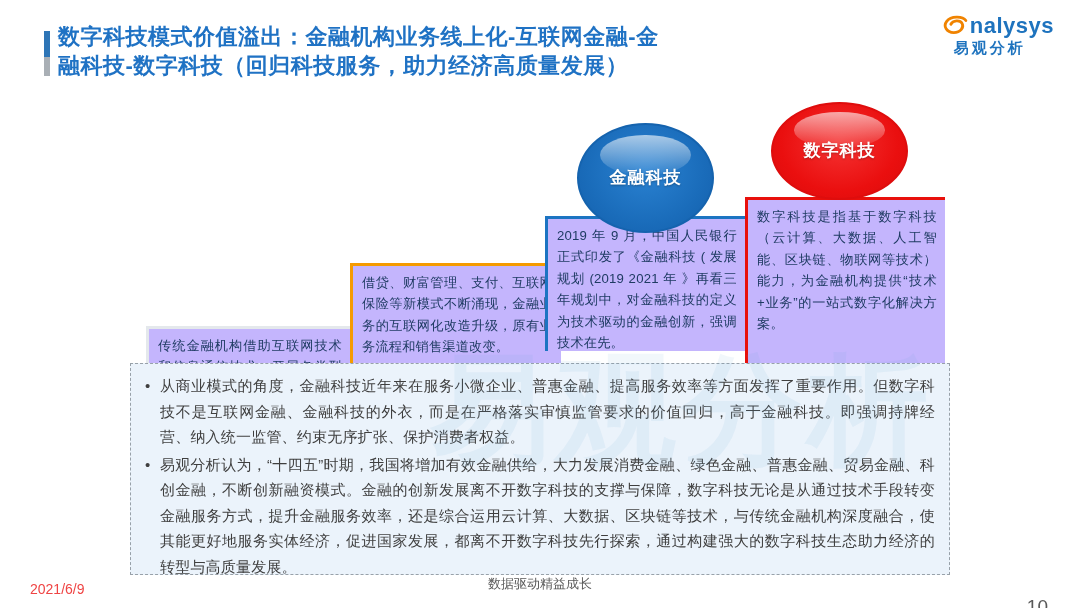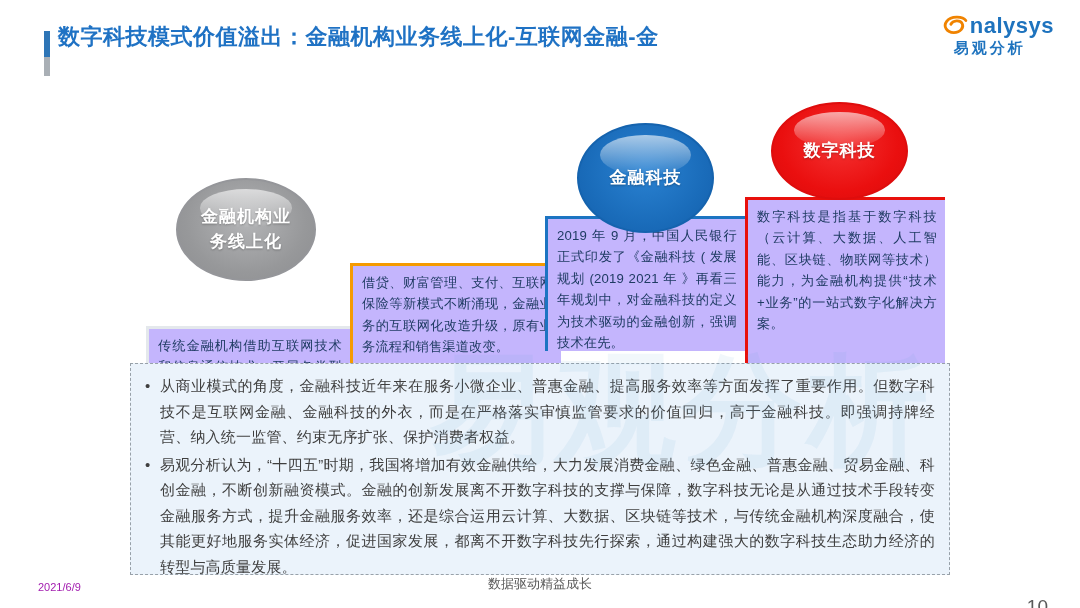--- a/index.html
+++ b/index.html
@@ -59,34 +59,34 @@
   .bullet{position:relative;padding-left:17px;font-size:15px;color:#3F3F3F;line-height:1.7;letter-spacing:.2px;text-align:justify;margin:0 0 2px 0;}
   .bullet .dot{position:absolute;left:2px;top:0;color:#3F3F3F;}
 
   
   .watermark{
     position:absolute;left:430px;top:330px;z-index:6;pointer-events:none;
     font-size:120px;font-weight:bold;color:rgba(96,170,214,0.09);letter-spacing:6px;white-space:nowrap;
   }
 
   
-  .footer-date{position:absolute;left:38px;top:581px;font-size:11px;color:#a21caf;}
+  .footer-date{position:absolute;left:30px;top:581px;font-size:14px;color:#ef4444;}
   .footer-slogan{position:absolute;left:0;right:0;top:575px;text-align:center;font-size:13px;color:#595959;}
   .footer-page{position:absolute;right:32px;top:579px;font-size:19px;color:#595959;margin-top:17px;}
 </style>
 </head>
 <body>
 
 <div class="canvas">
 
   <div class="title-accent">
     <span class="accent-top"></span>
     <span class="accent-bottom"></span>
   </div>
-  <h1 class="title"><span>数字科技模式价值溢出：金融机构业务线上化-互联网金融-金</span><br></h1>
+  <h1 class="title"><span>数字科技模式价值溢出：金融机构业务线上化-互联网金融-金</span><br><span>融科技-数字科技（回归科技服务，助力经济高质量发展）</span></h1>
 
   <div class="logo">
     <div class="logo-row">
       <svg class="swirl" viewBox="0 0 36 26" width="30" height="23" aria-hidden="true">
         <path d="M31 7 C27 1.5 13 1.5 8 8 C3.5 14 8 21.5 16.5 21.5 C25 21.5 29 15 26.5 10.5 C24 6 15.5 6.5 13 11.5" fill="none" stroke="#F08300" stroke-width="3.4" stroke-linecap="round"></path>
       </svg>
       <span class="logo-en">nalysys</span>
     </div>
     <div class="logo-cn">易观分析</div>
   </div>
@@ -97,23 +97,20 @@
   <div class="step step-2">
     <p class="step-text">借贷、财富管理、支付、互联网保险等新模式不断涌现，金融业务的互联网化改造升级，原有业务流程和销售渠道改变。</p>
   </div>
   <div class="step step-3">
     <p class="step-text">2019 年 9 月，中国人民银行正式印发了《金融科技 ( 发展规划 (2019 2021 年 》再看三年规划中，对金融科技的定义为技术驱动的金融创新，强调技术在先。</p>
   </div>
   <div class="step step-4">
     <p class="step-text">数字科技是指基于数字科技（云计算、大数据、人工智能、区块链、物联网等技术）能力，为金融机构提供“技术+业务”的一站式数字化解决方案。</p>
   </div>
 
-  <div class="ellipse ellipse-1">
-    <span class="ellipse-label">金融机构业务线上化</span>
-  </div>
   <div class="ellipse ellipse-3">
     <span class="ellipse-label">金融科技</span>
   </div>
   <div class="ellipse ellipse-4">
     <span class="ellipse-label">数字科技</span>
   </div>
 
   <div class="summary">
     <p class="bullet"><span class="dot">•</span><span>从商业模式的角度，金融科技近年来在服务小微企业、普惠金融、提高服务效率等方面发挥了重要作用。但数字科技不是互联网金融、金融科技的外衣，而是在严格落实审慎监管要求的价值回归，高于金融科技。即强调持牌经营、纳入统一监管、约束无序扩张、保护消费者权益。</span></p>
     <p class="bullet"><span class="dot">•</span><span>易观分析认为，“十四五”时期，我国将增加有效金融供给，大力发展消费金融、绿色金融、普惠金融、贸易金融、科创金融，不断创新融资模式。金融的创新发展离不开数字科技的支撑与保障，数字科技无论是从通过技术手段转变金融服务方式，提升金融服务效率，还是综合运用云计算、大数据、区块链等技术，与传统金融机构深度融合，使其能更好地服务实体经济，促进国家发展，都离不开数字科技先行探索，通过构建强大的数字科技生态助力经济的转型与高质量发展。</span></p>

